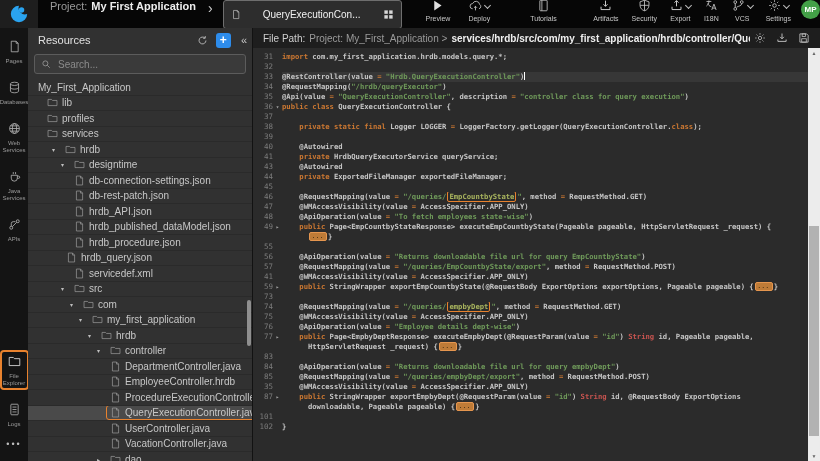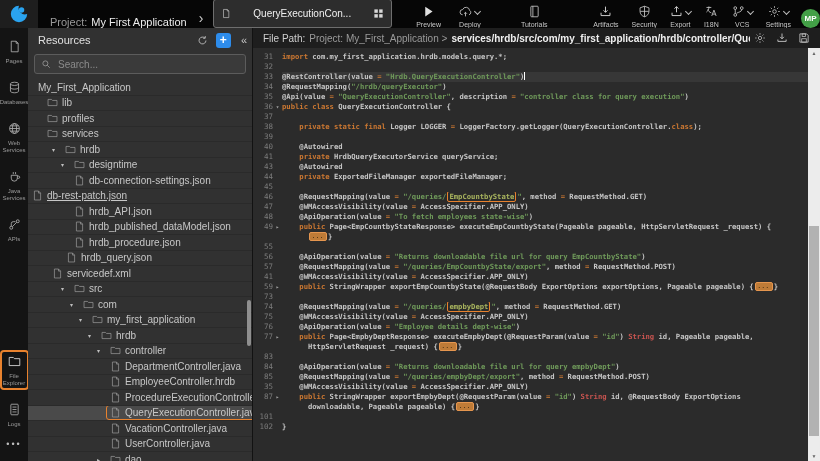--- a/index.html
+++ b/index.html
@@ -1,23 +1,23 @@
 <!DOCTYPE html>
 <html><head>
 <meta charset="utf-8">
 <style>
   html,body{margin:0;padding:0;background:#000;}
   .app{position:relative;width:820px;height:461px;background:#2b2b2b;overflow:hidden;
        font-family:"Liberation Sans",sans-serif;-webkit-font-smoothing:antialiased;}
   
-  .topbar{display:flex;align-items:flex-end;height:28px;background:#060606;}
+  .topbar{display:flex;align-items:flex-start;height:28px;background:#060606;}
   .logo{width:38px;height:28px;background:#1e1e1e;display:flex;align-items:center;justify-content:center;cursor:pointer;}
   .logo svg{width:20px;height:20px;}
   .proj-label{margin-left:12px;font-size:11px;color:#9a9a9a;white-space:nowrap;}
-  .proj-name{margin-left:4px;font-size:11px;color:#ededed;white-space:nowrap;}
+  .proj-name{margin-left:4px;font-size:11px;color:#ededed;white-space:nowrap;font-weight:bold;}
   .chev{color:#d0d0d0;font-size:14px;margin:0 10px 2px 12px;}
   .tab{display:flex;align-items:center;gap:22px;height:19px;padding:4px 7px;background:#2d2d2d;
        border:1px solid #6e6e6e;border-radius:3px;cursor:pointer;}
   .tab svg{width:10px;height:11px;}
   .tab .grid svg{width:11px;height:11px;}
   .tab-title{font-size:10px;color:#f0f0f0;}
   .tb-btn{display:flex;flex-direction:column;align-items:center;justify-content:center;cursor:pointer;}
   .tb-btn .icon-row{display:flex;align-items:center;height:13px;}
   .tb-btn svg{width:13px;height:13px;}
   .tb-btn .lbl{font-size:7px;color:#c7c7c7;margin-top:2px;white-space:nowrap;}
@@ -355,21 +355,21 @@
             <span class="rowbox">
               <span style="display: flex;">
                 <svg viewBox="0 0 16 16">
                   <path d="M3.5 1.5h6l3 3v10h-9z" fill="none" stroke="#9f9f9f"></path>
                   <path d="M9.5 1.5v3h3" fill="none" stroke="#9f9f9f"></path>
                 </svg>
               </span>
               <span>db-connection-settings.json</span>
             </span>
           </div>
-          <div class="trow" style=" text-decoration: underline;">
+          <div class="trow" style="padding-left: 42px;">
             <span class="rowbox">
               <span style="display: flex;">
                 <svg viewBox="0 0 16 16">
                   <path d="M3.5 1.5h6l3 3v10h-9z" fill="none" stroke="#9f9f9f"></path>
                   <path d="M9.5 1.5v3h3" fill="none" stroke="#9f9f9f"></path>
                 </svg>
               </span>
               <span>db-rest-patch.json</span>
             </span>
           </div>
@@ -410,21 +410,21 @@
             <span class="rowbox">
               <span style="display: flex;">
                 <svg viewBox="0 0 16 16">
                   <path d="M3.5 1.5h6l3 3v10h-9z" fill="none" stroke="#9f9f9f"></path>
                   <path d="M9.5 1.5v3h3" fill="none" stroke="#9f9f9f"></path>
                 </svg>
               </span>
               <span>hrdb_query.json</span>
             </span>
           </div>
-          <div class="trow" style="padding-left: 20px;">
+          <div class="trow" style="padding-left: 42px;">
             <span class="rowbox">
               <span style="display: flex;">
                 <svg viewBox="0 0 16 16">
                   <path d="M3.5 1.5h6l3 3v10h-9z" fill="none" stroke="#9f9f9f"></path>
                   <path d="M9.5 1.5v3h3" fill="none" stroke="#9f9f9f"></path>
                 </svg>
               </span>
               <span>servicedef.xml</span>
             </span>
           </div>
@@ -528,32 +528,32 @@
             </span>
           </div>
           <div class="trow" style="padding-left: 78px;">
             <span class="rowbox">
               <span style="display: flex;">
                 <svg viewBox="0 0 16 16">
                   <path d="M3.5 1.5h6l3 3v10h-9z" fill="none" stroke="#9f9f9f"></path>
                   <path d="M9.5 1.5v3h3" fill="none" stroke="#9f9f9f"></path>
                 </svg>
               </span>
+              <span>UserController.java</span>
+            </span>
+          </div>
+          <div class="trow" style="padding-left: 78px;">
+            <span class="rowbox">
+              <span style="display: flex;">
+                <svg viewBox="0 0 16 16">
+                  <path d="M3.5 1.5h6l3 3v10h-9z" fill="none" stroke="#9f9f9f"></path>
+                  <path d="M9.5 1.5v3h3" fill="none" stroke="#9f9f9f"></path>
+                </svg>
+              </span>
               <span>VacationController.java</span>
-            </span>
-          </div>
-          <div class="trow" style="padding-left: 78px;">
-            <span class="rowbox">
-              <span style="display: flex;">
-                <svg viewBox="0 0 16 16">
-                  <path d="M3.5 1.5h6l3 3v10h-9z" fill="none" stroke="#9f9f9f"></path>
-                  <path d="M9.5 1.5v3h3" fill="none" stroke="#9f9f9f"></path>
-                </svg>
-              </span>
-              <span>UserController.java</span>
             </span>
           </div>
           <div class="trow" style="padding-left: 69px;">
             <span class="arrow">▸</span>
             <span class="rowbox">
               <span style="display: flex;">
                 <svg viewBox="0 0 16 16">
                   <path d="M1.5 3.5h5l1.5 1.5h6.5v7.5h-13z" fill="none" stroke="#9f9f9f"></path>
                 </svg>
               </span>

